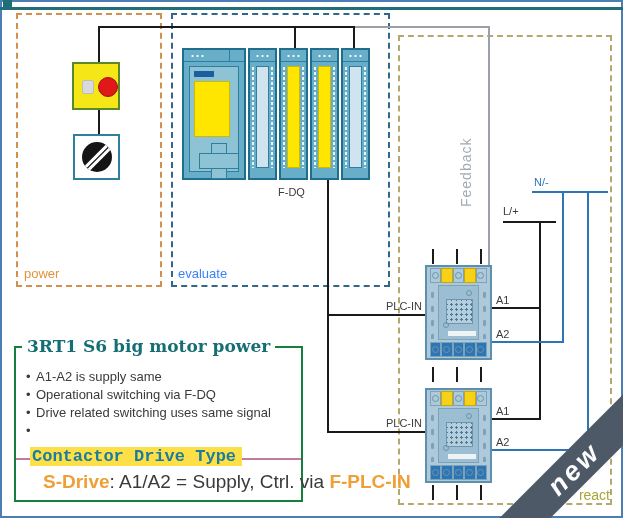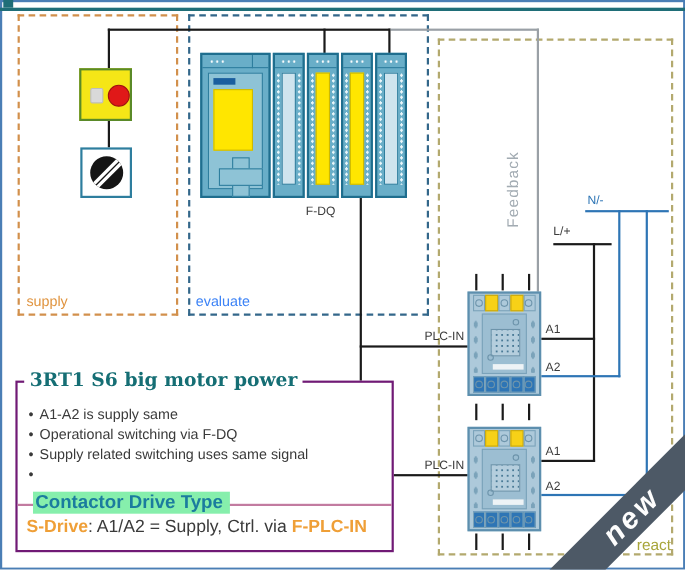--- a/index.html
+++ b/index.html
@@ -76,49 +76,49 @@
   .sstrip.l { left:2px; } .sstrip.r { right:2px; }
   .cpanel { position:absolute; left:11px; right:11px; top:18px; bottom:18px; background:#9cbed2; border:1px solid #7aa2ba; }
   .cpanel .dot1 { position:absolute; right:6px; top:4px; width:6px; height:6px; border:1px solid #6d94ab; border-radius:50%; }
   .cpanel .matrix { position:absolute; left:7px; top:13px; width:27px; height:25px; background:#b5cedd; border:1px solid #6d94ab;
     background-image:radial-gradient(#4a7a96 1px, transparent 1.2px); background-size:5px 5px; background-position:2px 2px; }
   .cpanel .dot2 { position:absolute; left:4px; bottom:11px; width:6px; height:6px; border:1px solid #6d94ab; border-radius:50%; }
   .cpanel .bar { position:absolute; left:9px; bottom:3px; width:28px; height:5px; background:#eef3f6; }
   .stub { position:absolute; width:2px; height:15px; background:#1a1a1a; }
 
   
-  .info { position:absolute; left:14px; top:346px; width:344px; height:156px; border:2px solid #701a75; background:#ffffff; }
+  .info { position:absolute; left:14px; top:346px; width:289px; height:156px; border:2px solid #15803d; background:#ffffff; }
   .info-title { position:absolute; top:-12px; left:6px; background:#ffffff; padding:0 5px;
     font-family:"DejaVu Serif", serif; font-weight:bold; font-size:17px; color:#156e74; white-space:nowrap; }
   .info-body { position:absolute; left:0; right:0; top:12px; padding:8px 4px 0 8px; }
   .brow { display:flex; font-size:13px; color:#3a3a3a; line-height:18px; }
   .brow .blt { width:12px; text-align:left; padding-left:2px; color:#3a3a3a; }
   .brow.cont { padding-left:12px; }
   .section-row { position:relative; margin-top:7px; height:22px; }
   .section-row .rule { position:absolute; left:-8px; right:-4px; top:11px; height:2px; background:#c27ba0; }
-  .section-title { position:relative; margin-left:6px; background:#86efac; padding:0 6px 0 2px;
-    font-family:Liberation Sans, sans-serif; font-weight:bold; font-size:17px; color:#1b7c9e; display:inline-block; }
-  .drive-row { margin-top:2px; font-size:16px; color:#3a3a3a; white-space:nowrap; }
+  .section-title { position:relative; margin-left:6px; background:#fde047; padding:0 6px 0 2px;
+    font-family:Liberation Mono, monospace; font-weight:bold; font-size:17px; color:#1b7c9e; display:inline-block; }
+  .drive-row { margin-top:2px; font-size:19px; color:#3a3a3a; white-space:nowrap;margin-left:19px; }
   .drive-term, .drive-hl { color:#ef9f37; font-weight:bold; }
 
   
   .ribbon { position:absolute; left:479px; top:451px; width:190px; height:36px; background:#4d5966;
     transform:rotate(-45deg); z-index:6; display:flex; align-items:center; justify-content:center; }
   .ribbon span { color:#fdfdfd; font-size:27px; font-weight:bold; font-style:italic; letter-spacing:3px; }
 </style>
 </head>
 <body>
 
 <div class="page">
   <div class="frame"></div>
   <div class="top-rule"></div>
   <div class="corner-chip"></div>
 
   <div class="zone zone-detect">
-    <span class="zone-label lbl-detect">supply</span>
+    <span class="zone-label lbl-detect">power</span>
   </div>
   <div class="zone zone-evaluate">
     <span class="zone-label lbl-evaluate">evaluate</span>
   </div>
   <div class="zone zone-react"></div>
   <span class="lbl-react">react</span>
 
   <div class="w" style="left:98px;top:26px;width:257px;height:2px"></div>
   <div class="w" style="left:98px;top:26px;width:2px;height:36px"></div>
   <div class="w" style="left:294px;top:26px;width:2px;height:26px"></div>
@@ -307,21 +307,21 @@
       <div class="brow">
         <span class="blt">•</span>
         <span>A1-A2 is supply same</span>
       </div>
       <div class="brow">
         <span class="blt">•</span>
         <span>Operational switching via F-DQ</span>
       </div>
       <div class="brow">
         <span class="blt">•</span>
-        <span>Supply related switching uses same signal</span>
+        <span>Drive related switching uses same signal</span>
       </div>
       <div class="brow">
         <span class="blt">•</span>
       </div>
       <div class="section-row">
         <div class="rule"></div>
         <span class="section-title">Contactor Drive Type</span>
       </div>
       <div class="drive-row">
         <span class="drive-term">S-Drive</span><span>: A1/A2 = Supply, Ctrl. via </span><span class="drive-hl">F-PLC-IN</span>

